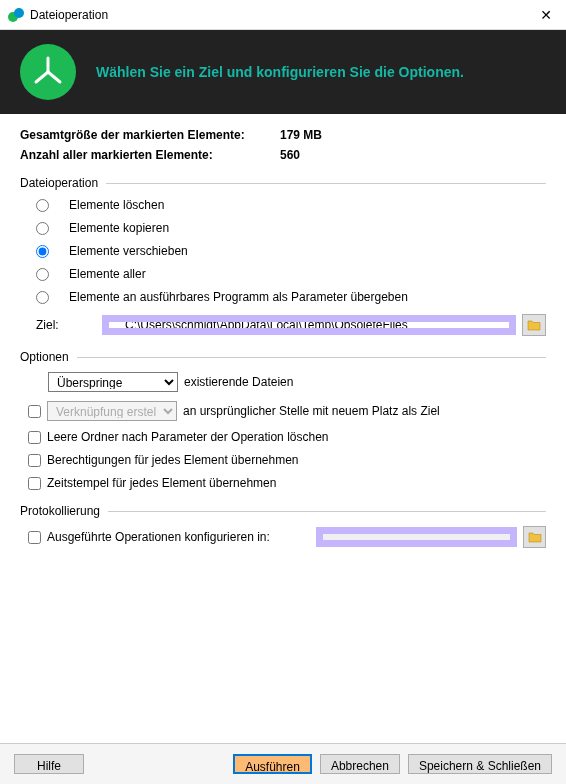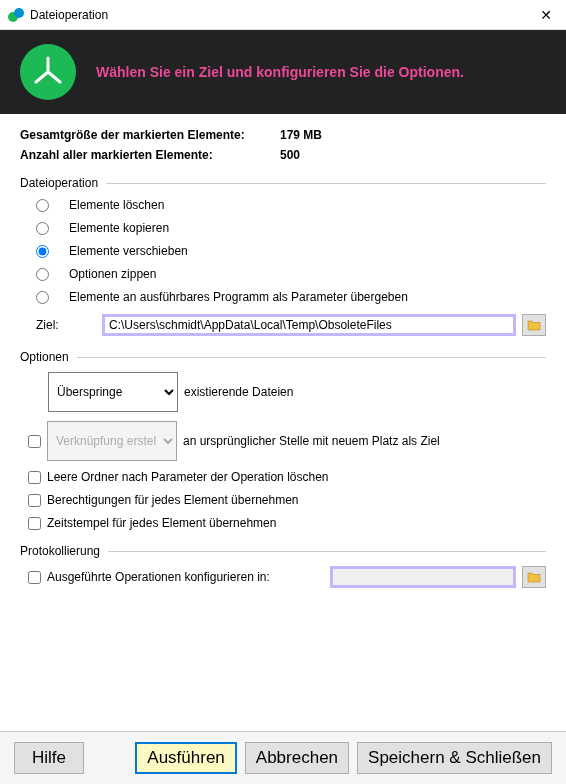--- a/index.html
+++ b/index.html
@@ -30,21 +30,21 @@
   .titlebar-title { flex: 1; font-size: 12px; }
   .titlebar-close {
     width: 40px; height: 30px;
     display: flex; align-items: center; justify-content: center;
     font-size: 14px;
     margin-right: -8px;
   }
 
   .header {
     background: #222;
-    color: #ec4899;
+    color: #14b8a6;
     display: flex;
     align-items: center;
     padding: 14px 20px;
     gap: 20px;
   }
   .header-icon {
     width: 56px; height: 56px;
     border-radius: 50%;
     background: #1db954;
     display: flex; align-items: center; justify-content: center;
@@ -74,42 +74,42 @@
   }
   input[type=radio], input[type=checkbox] { margin: 0; }
 
   .target-row {
     display: flex; align-items: center;
     padding-left: 16px; margin-top: 10px; gap: 6px;
   }
   .target-label { width: 60px; }
   .text-input {
     flex: 1;
-    border: 3px solid #c4b5fd;
-    padding: 3px 4px;
-    font-family: inherit; font-size: 12px;
-    height: 22px;
+    border: 7px solid #c4b5fd;
+    padding: 3px 16px;
+    font-family: inherit; font-size: 12px;
+    height: 14px;
     background: #fff;
   }
   .text-input[disabled] { background: #f0f0f0; color: #666; }
   .browse-btn {
     width: 24px; height: 22px;
     border: 1px solid #adadad;
     background: #e1e1e1;
     display: flex; align-items: center; justify-content: center;
     padding: 0;
   }
 
   .opts { padding-left: 8px; }
   .opt-row { display: flex; align-items: center; margin-bottom: 9px; gap: 6px; }
   .select {
     border: 1px solid #7a7a7a;
     padding: 2px 4px;
     font-family: inherit; font-size: 12px;
-    height: 40px;
+    height: 20px;
     background: #fff;
     width: 130px;
   }
   .select[disabled] { background: #f0f0f0; color: #888; }
   .num-input {
     width: 60px;
     border: 1px solid #7a7a7a;
     padding: 2px 4px;
     font-family: inherit; font-size: 12px;
     height: 22px;
@@ -129,25 +129,25 @@
     padding: 10px 14px;
     border-top: 1px solid #ccc;
     background: #f5f5f5;
     display: flex; align-items: center; gap: 8px;
   }
   .footer-spacer { flex: 1; }
   .btn {
     border: 1px solid #adadad;
     background: #e1e1e1;
     padding: 4px 10px;
-    font-family: inherit; font-size: 17px;
+    font-family: inherit; font-size: 12px;
     min-width: 70px;
-    height: 32px;
-  }
-  .btn.primary { border: 2px solid #0078d7; background: #fef9c3; }
+    height: 20px;
+  }
+  .btn.primary { border: 2px solid #0078d7; background: #fdba74; }
 
   .folder-icon { width: 14px; height: 12px; }
 </style>
 </head>
 <body>
 
 <div class="titlebar">
   <span class="titlebar-icon">
     <svg viewBox="0 0 16 16">
       <circle cx="5" cy="10" r="5" fill="#1db954"></circle>
@@ -172,21 +172,21 @@
 </div>
 
 <div class="content">
 
   <div class="stat-row">
     <span class="stat-label">Gesamtgröße der markierten Elemente:</span>
     <span class="stat-value">179 MB</span>
   </div>
   <div class="stat-row">
     <span class="stat-label">Anzahl aller markierten Elemente:</span>
-    <span class="stat-value">500</span>
+    <span class="stat-value">560</span>
   </div>
 
   <div class="group">
     <div class="group-header">
       <span class="group-title">Dateioperation</span>
       <span class="group-line"></span>
     </div>
     <div class="radio-list">
       <label class="radio-row">
         <input type="radio" name="op" style="">
@@ -195,21 +195,21 @@
       <label class="radio-row">
         <input type="radio" name="op" style="">
         <span>Elemente kopieren</span>
       </label>
       <label class="radio-row">
         <input type="radio" name="op" checked="" style="">
         <span>Elemente verschieben</span>
       </label>
       <label class="radio-row">
         <input type="radio" name="op" style="">
-        <span>Optionen zippen</span>
+        <span>Elemente aller</span>
       </label>
       <label class="radio-row">
         <input type="radio" name="op" style="">
         <span>Elemente an ausführbares Programm als Parameter übergeben</span>
       </label>
     </div>
     <div class="target-row">
       <span class="target-label">Ziel:</span>
       <input class="text-input" type="text" value="C:\Users\schmidt\AppData\Local\Temp\ObsoleteFiles" style="">
       <button class="browse-btn">

